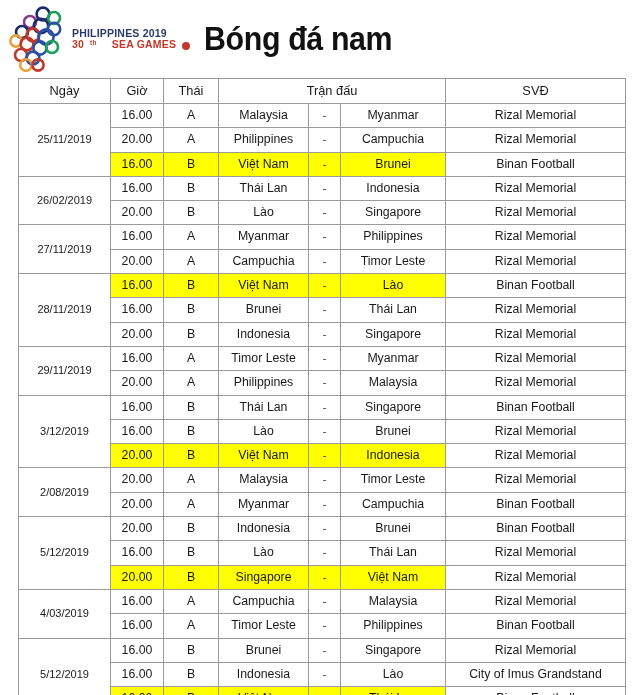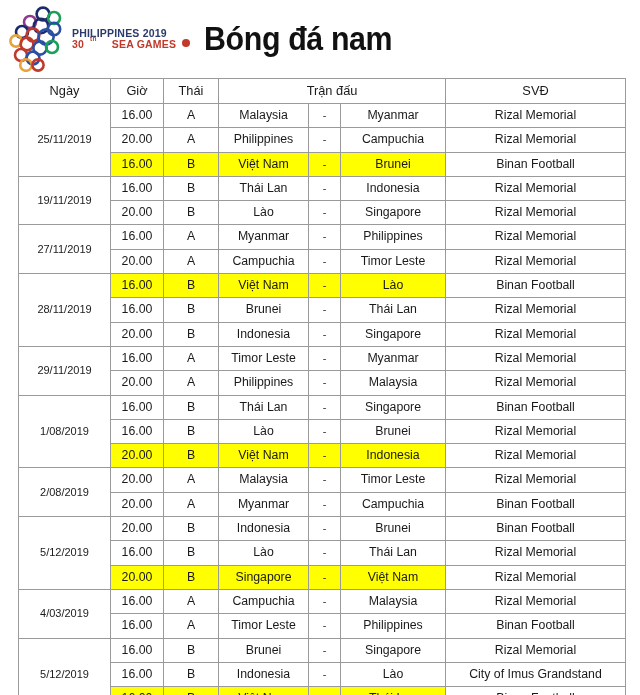--- a/index.html
+++ b/index.html
@@ -46,21 +46,21 @@
     white-space: nowrap;
     color: #2b3a6b;
   }
   .logo-line2 {
     font-size: 10.5px;
     font-weight: bold;
     letter-spacing: 0.2px;
     white-space: nowrap;
     color: #c0392b;
     display: flex;
-    align-items: flex-start;
+    align-items: flex-end;
     gap: 6px;
   }
   .logo-line2 .sup {
     font-size: 6.5px;
     vertical-align: super;
     position: relative;
     top: -3px;
   }
   .logo-badge {
     display: inline-block;
@@ -205,21 +205,21 @@
         </tr>
         <tr class="hl">
           <td class="hl-cell">16.00</td>
           <td class="hl-cell">B</td>
           <td class="hl-cell">Việt Nam</td>
           <td class="dash hl-cell">-</td>
           <td class="hl-cell">Brunei</td>
           <td>Binan Football</td>
         </tr>
         <tr>
-          <td class="date-cell" rowspan="2">19/11/2019</td>
+          <td class="date-cell" rowspan="2">26/02/2019</td>
           <td>16.00</td>
           <td>B</td>
           <td>Thái Lan</td>
           <td class="dash">-</td>
           <td>Indonesia</td>
           <td>Rizal Memorial</td>
         </tr>
         <tr>
           <td>20.00</td>
           <td>B</td>
@@ -281,21 +281,21 @@
         </tr>
         <tr>
           <td>20.00</td>
           <td>A</td>
           <td>Philippines</td>
           <td class="dash">-</td>
           <td>Malaysia</td>
           <td>Rizal Memorial</td>
         </tr>
         <tr>
-          <td class="date-cell" rowspan="3">1/08/2019</td>
+          <td class="date-cell" rowspan="3">3/12/2019</td>
           <td>16.00</td>
           <td>B</td>
           <td>Thái Lan</td>
           <td class="dash">-</td>
           <td>Singapore</td>
           <td>Binan Football</td>
         </tr>
         <tr>
           <td>16.00</td>
           <td>B</td>

